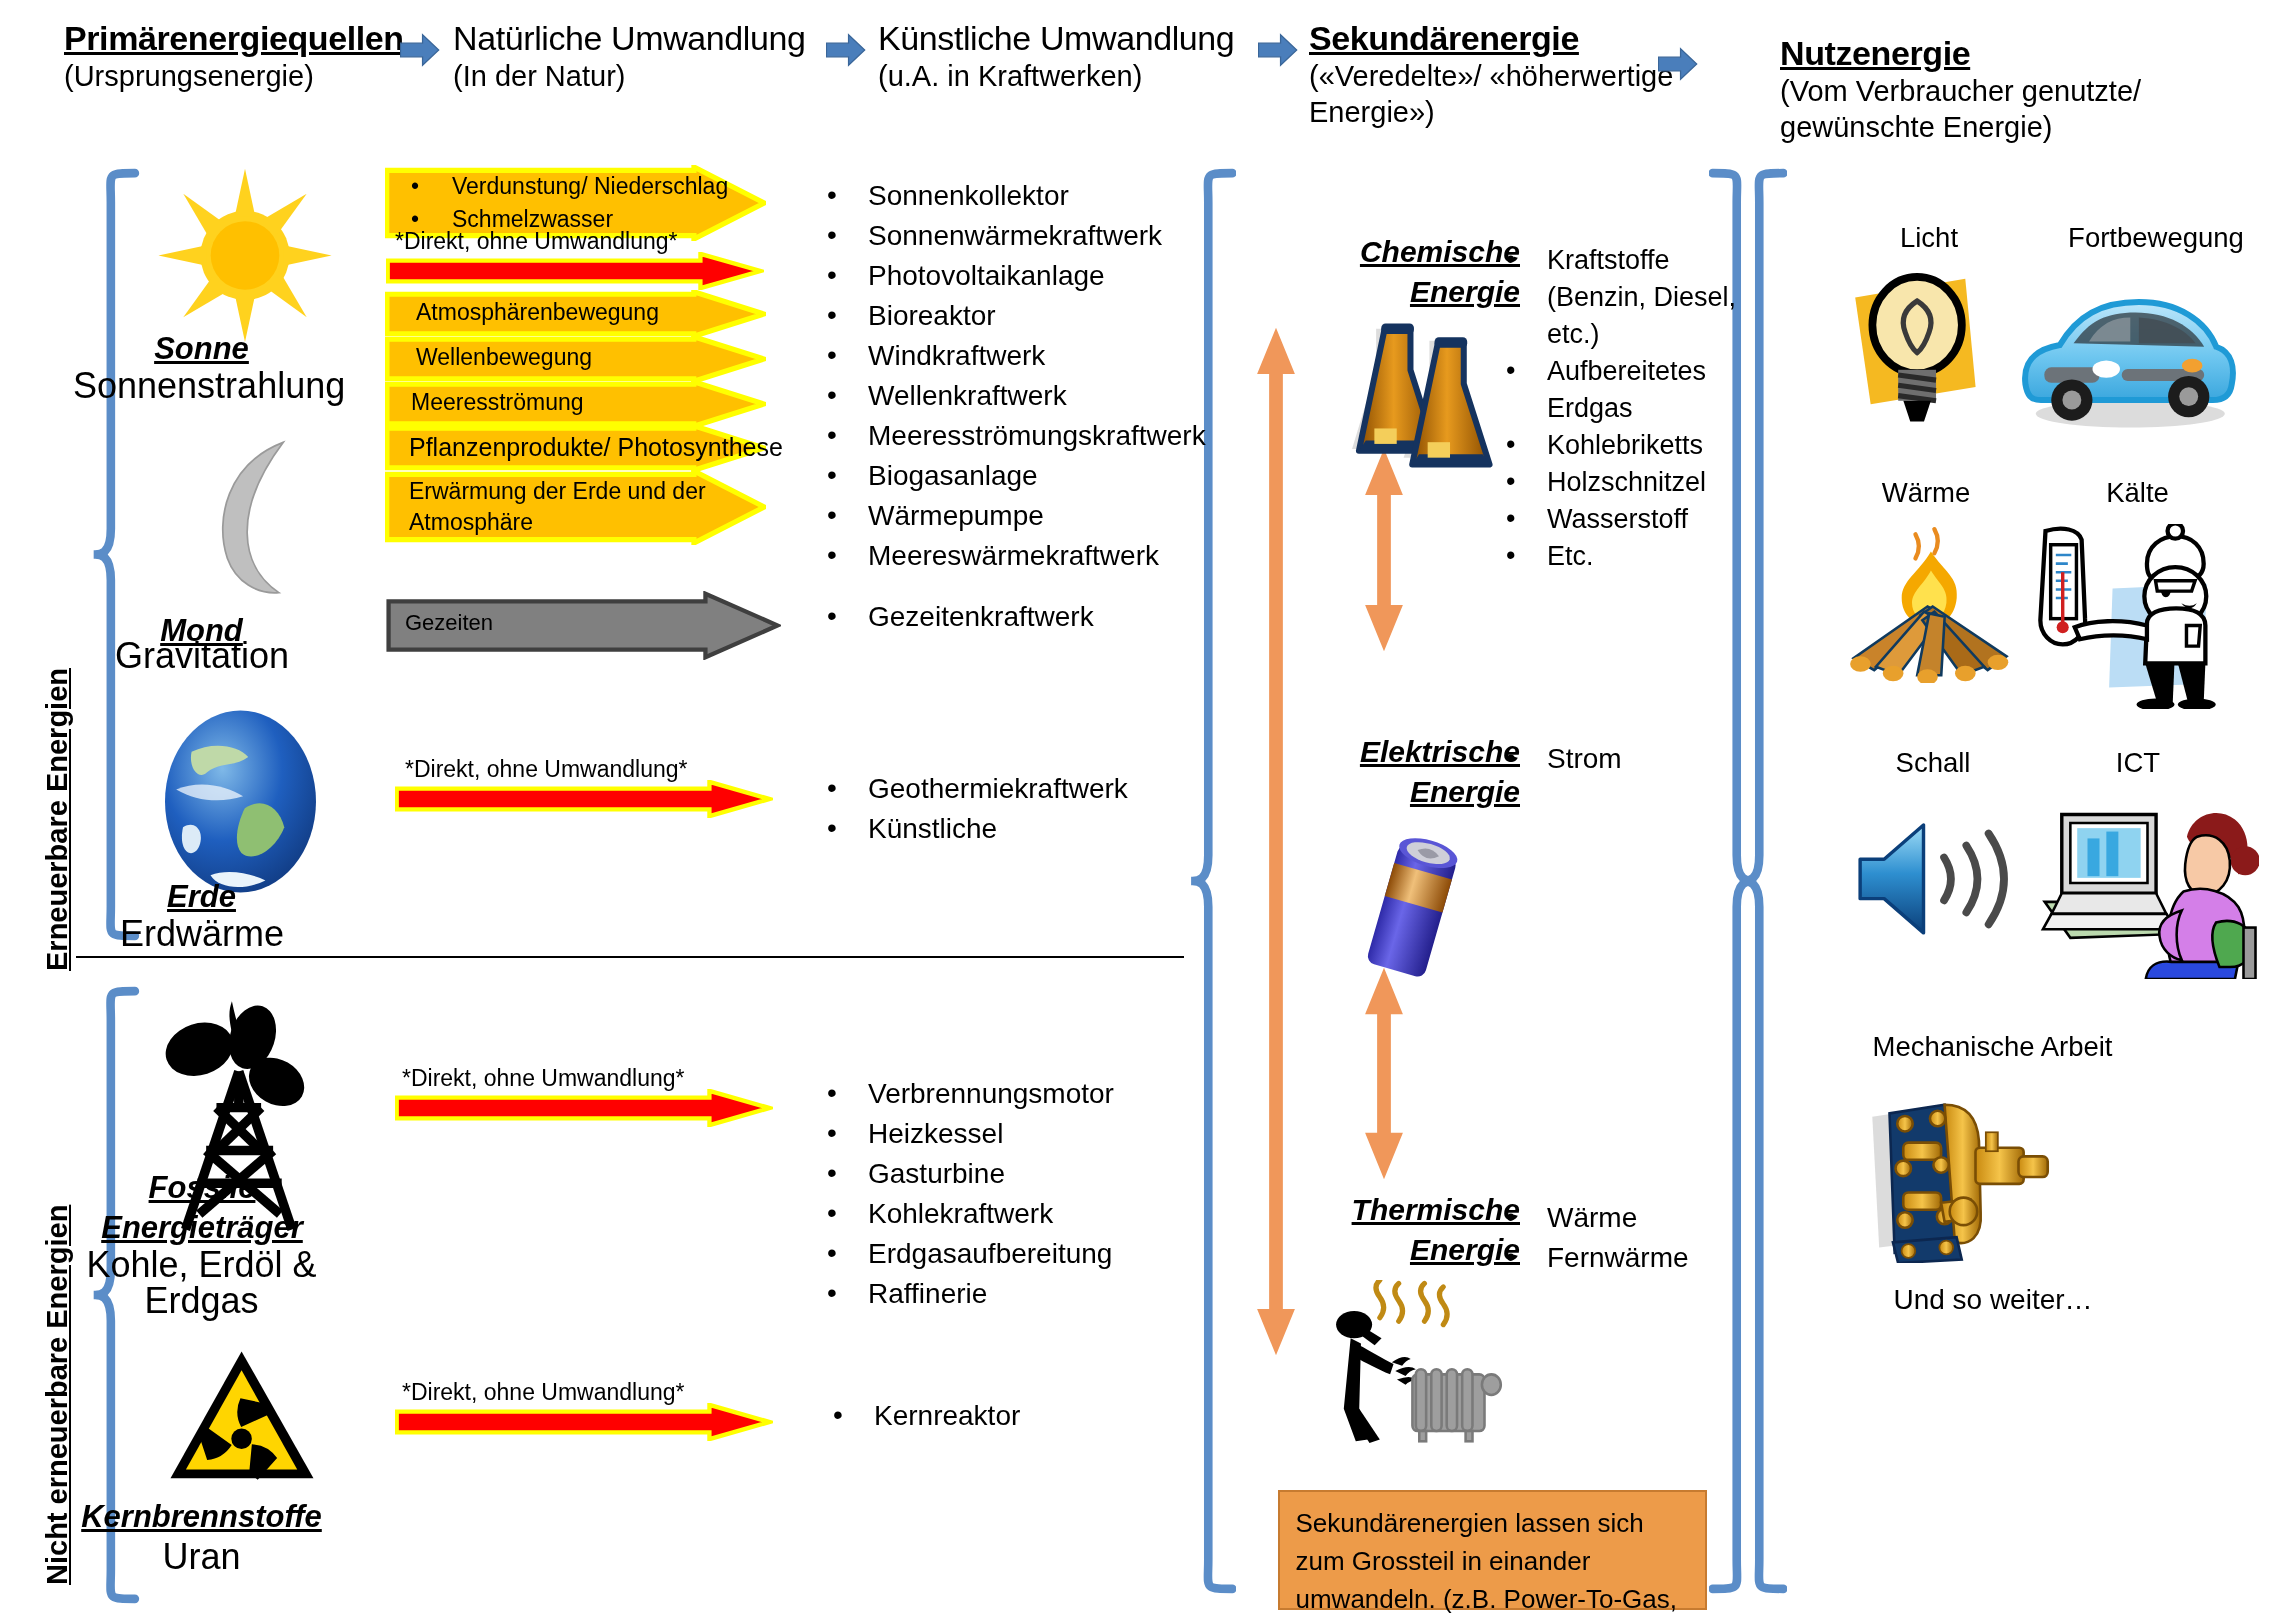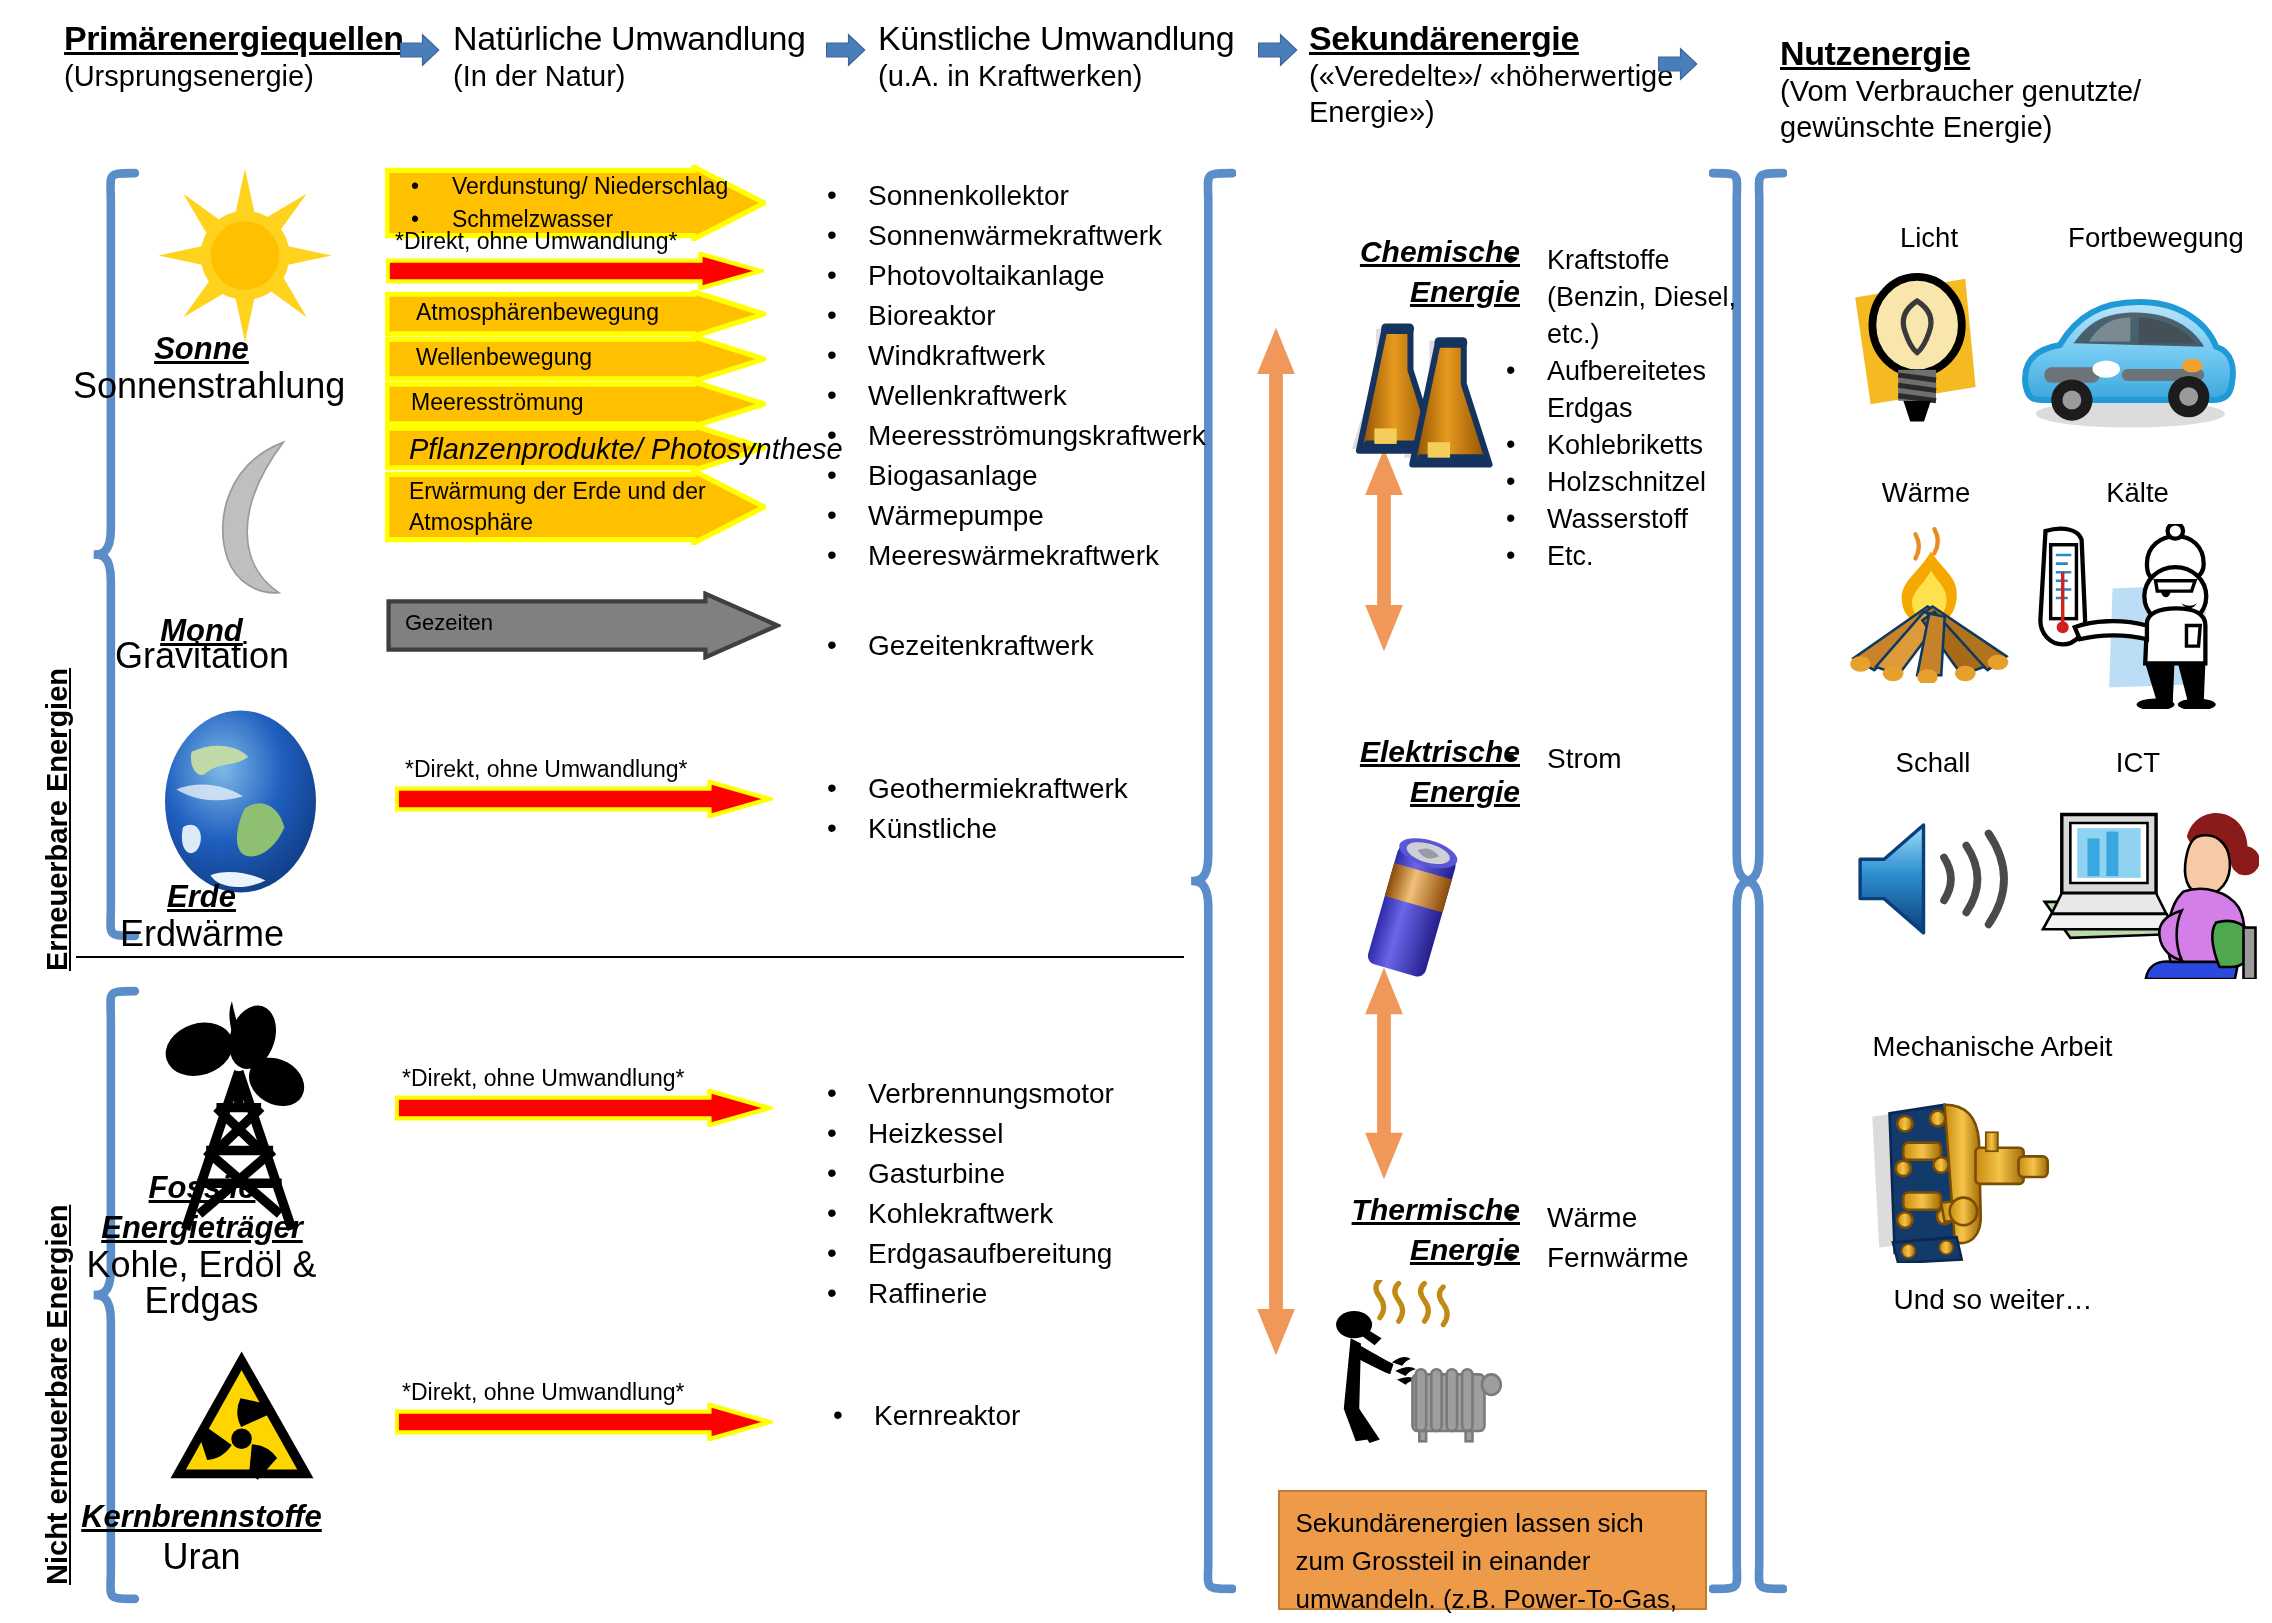--- a/index.html
+++ b/index.html
@@ -266,21 +266,21 @@
   <svg width="381" height="48" viewBox="0 0 444 56" style="position:absolute;left:0;top:0;">
     <path d="M2 5 L360 5 L360 2 L442 28 L360 54 L360 51 L2 51 Z" fill="#FFC000" stroke="#FFFF00" stroke-width="6"></path>
   </svg>
   <div style="position:relative;z-index:3;padding:8.6px 0 0 26px;font-size:23px;">Meeresströmung</div>
 </div>
 
 <div class="abs" style="left:385px;top:424px;">
   <svg width="381" height="48" viewBox="0 0 444 56" style="position:absolute;left:0;top:0;">
     <path d="M2 5 L360 5 L360 2 L442 28 L360 54 L360 51 L2 51 Z" fill="#FFC000" stroke="#FFFF00" stroke-width="6"></path>
   </svg>
-  <div style="position:relative;z-index:3;padding:8.6px 0 0 24px;font-size:29px;font-style:italic;">Pflanzenprodukte/ Photosynthese</div>
+  <div style="position:relative;z-index:3;padding:8.6px 0 0 24px;font-size:25px;">Pflanzenprodukte/ Photosynthese</div>
 </div>
 
 <div class="abs" style="left:385px;top:469px;">
   <svg width="381" height="76" viewBox="0 0 444 88" style="position:absolute;left:0;top:0;">
     <path d="M2 6 L360 6 L360 2 L442 44 L360 86 L360 82 L2 82 Z" fill="#FFC000" stroke="#FFFF00" stroke-width="6"></path>
   </svg>
   <div style="position:relative;z-index:3;padding:6.9px 0 0 24px;font-size:23px;line-height:31px;width:326px;">Erwärmung der Erde und der Atmosphäre</div>
 </div>
 
 <div class="abs" style="left:386px;top:591px;">
@@ -319,21 +319,21 @@
     <li>Bioreaktor</li>
     <li>Windkraftwerk</li>
     <li>Wellenkraftwerk</li>
     <li>Meeresströmungskraftwerk</li>
     <li>Biogasanlage</li>
     <li>Wärmepumpe</li>
     <li>Meereswärmekraftwerk</li>
   </ul>
 </div>
 
-<div class="blist" style="left:820px;top:597px;width:429px;margin-top:29px;">
+<div class="blist" style="left:820px;top:597px;width:429px;">
   <ul>
       <li>Gezeitenkraftwerk</li>
     </ul>
 </div>
 
 <div class="blist" style="left:820px;top:769px;width:429px;">
   <ul>
     <li>Geothermiekraftwerk</li>
     <li>Künstliche</li>
   </ul>

